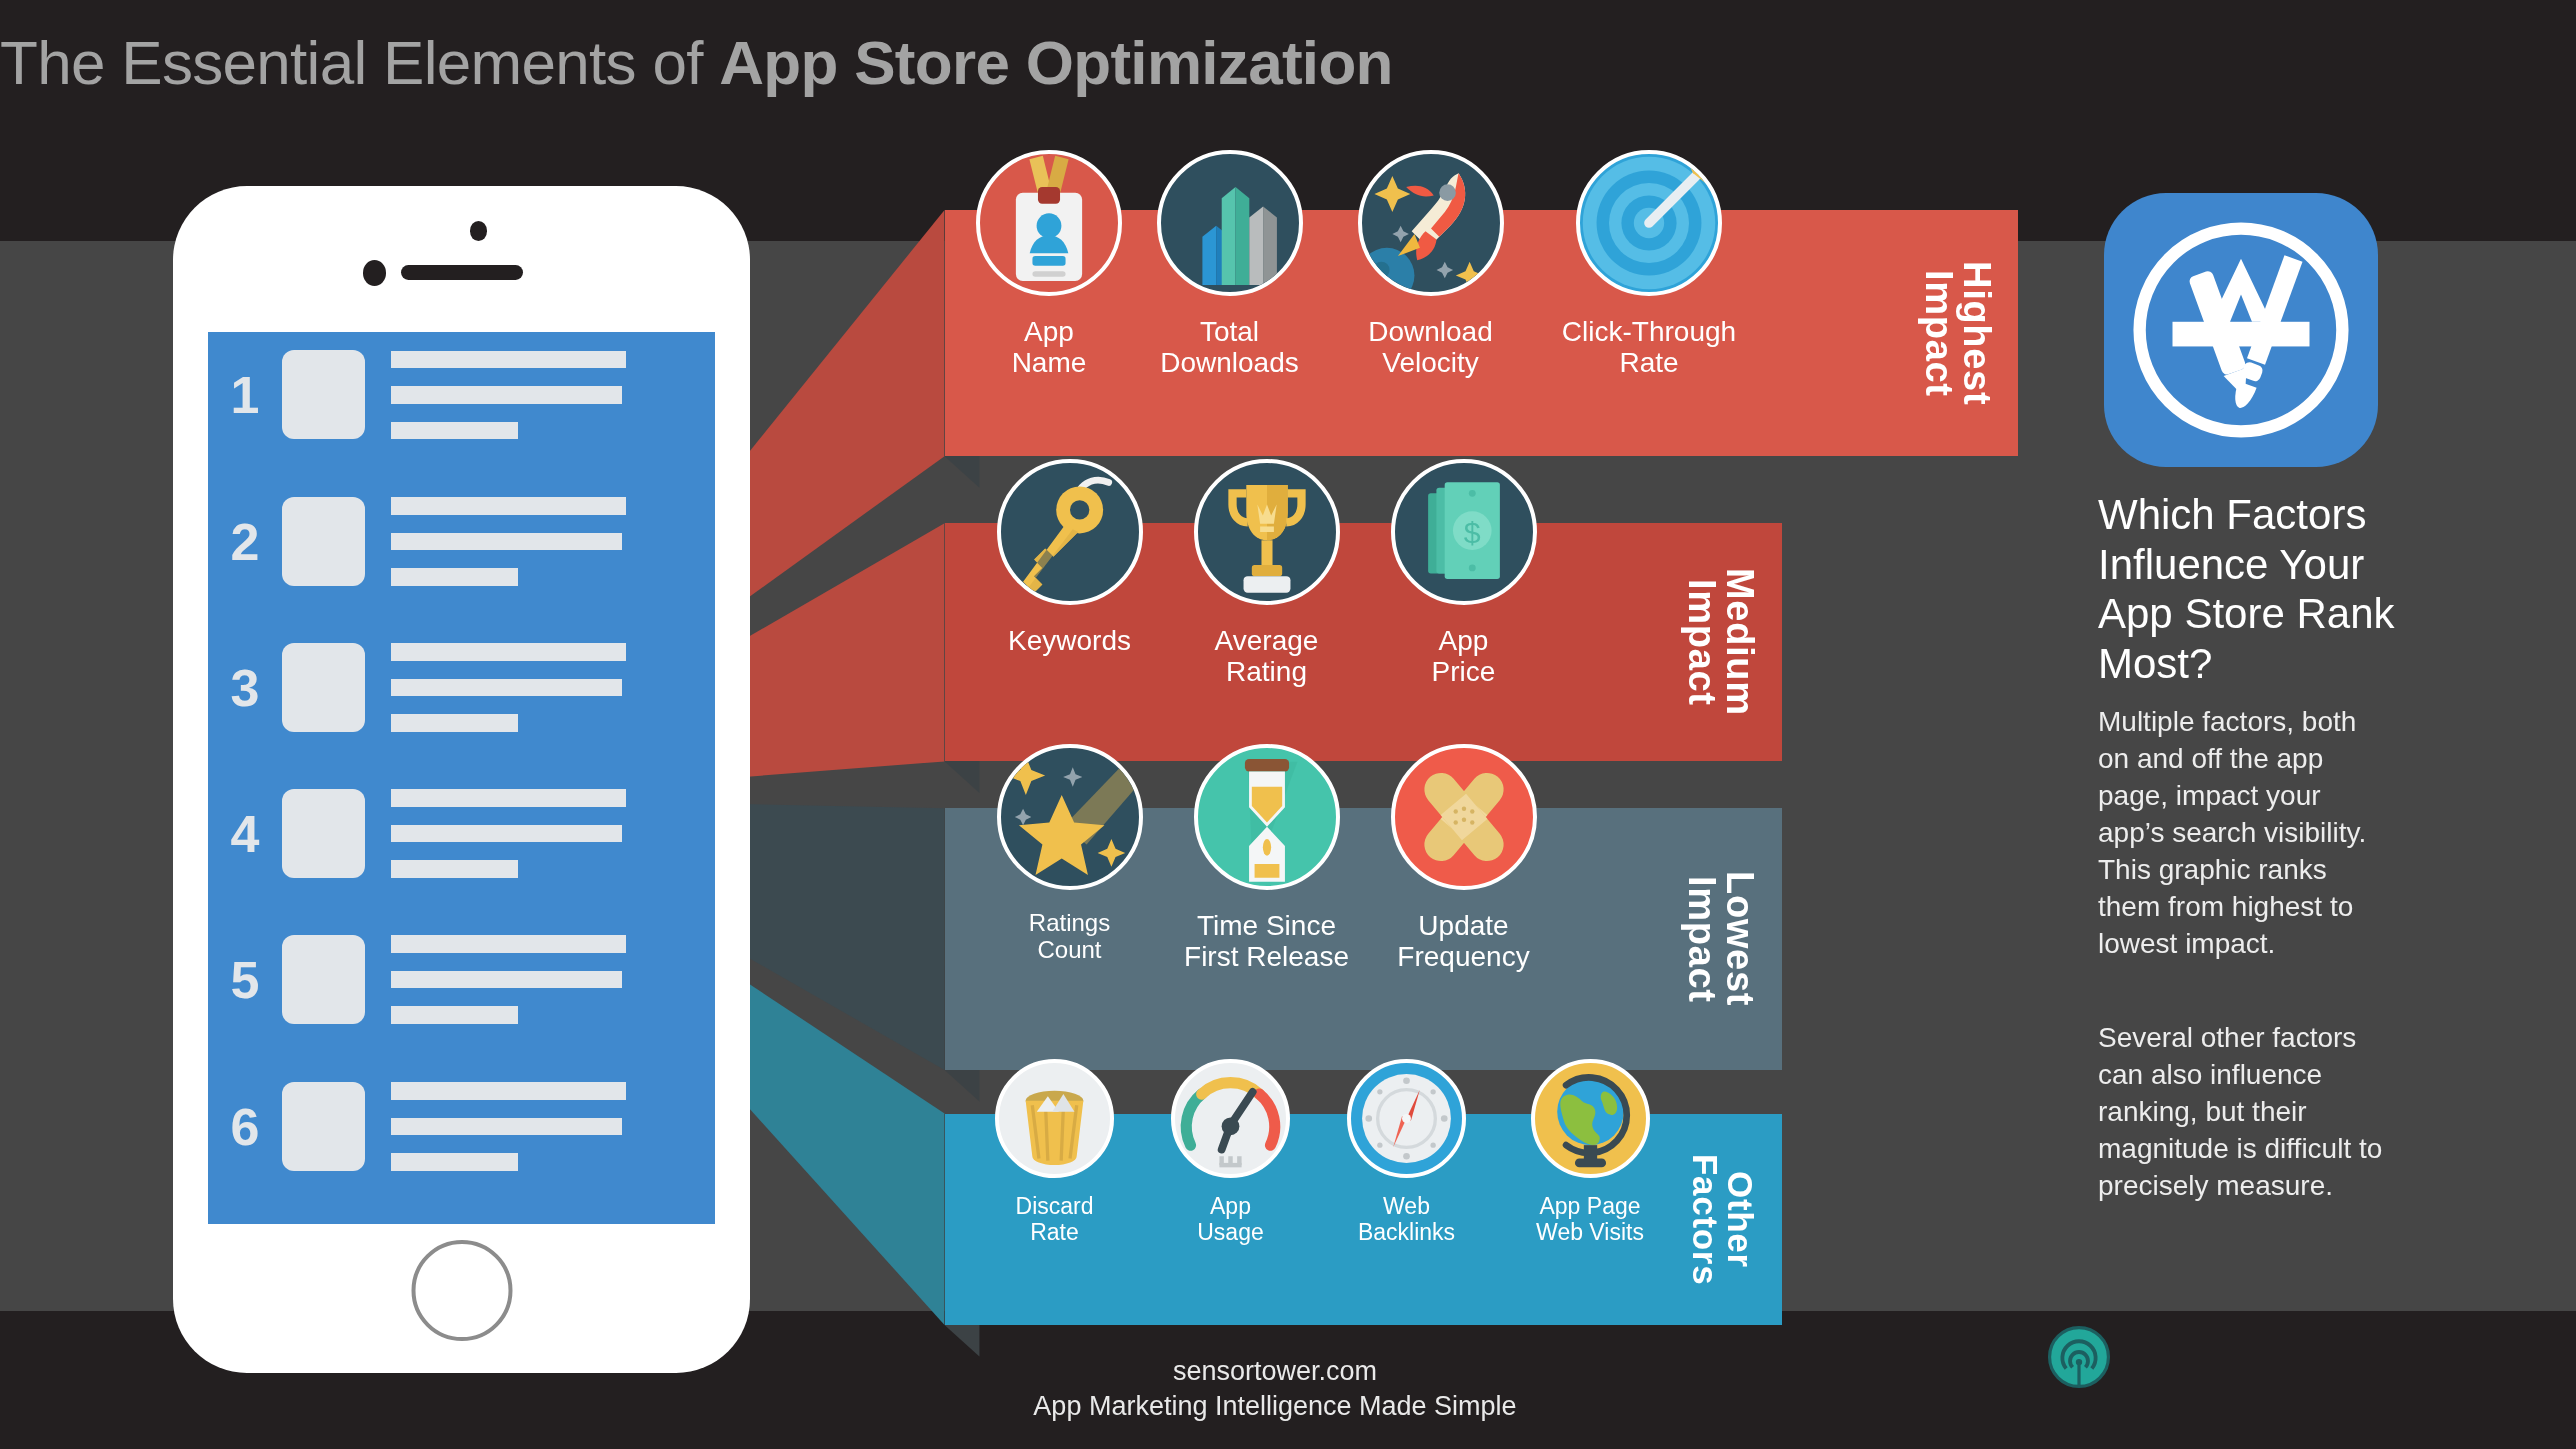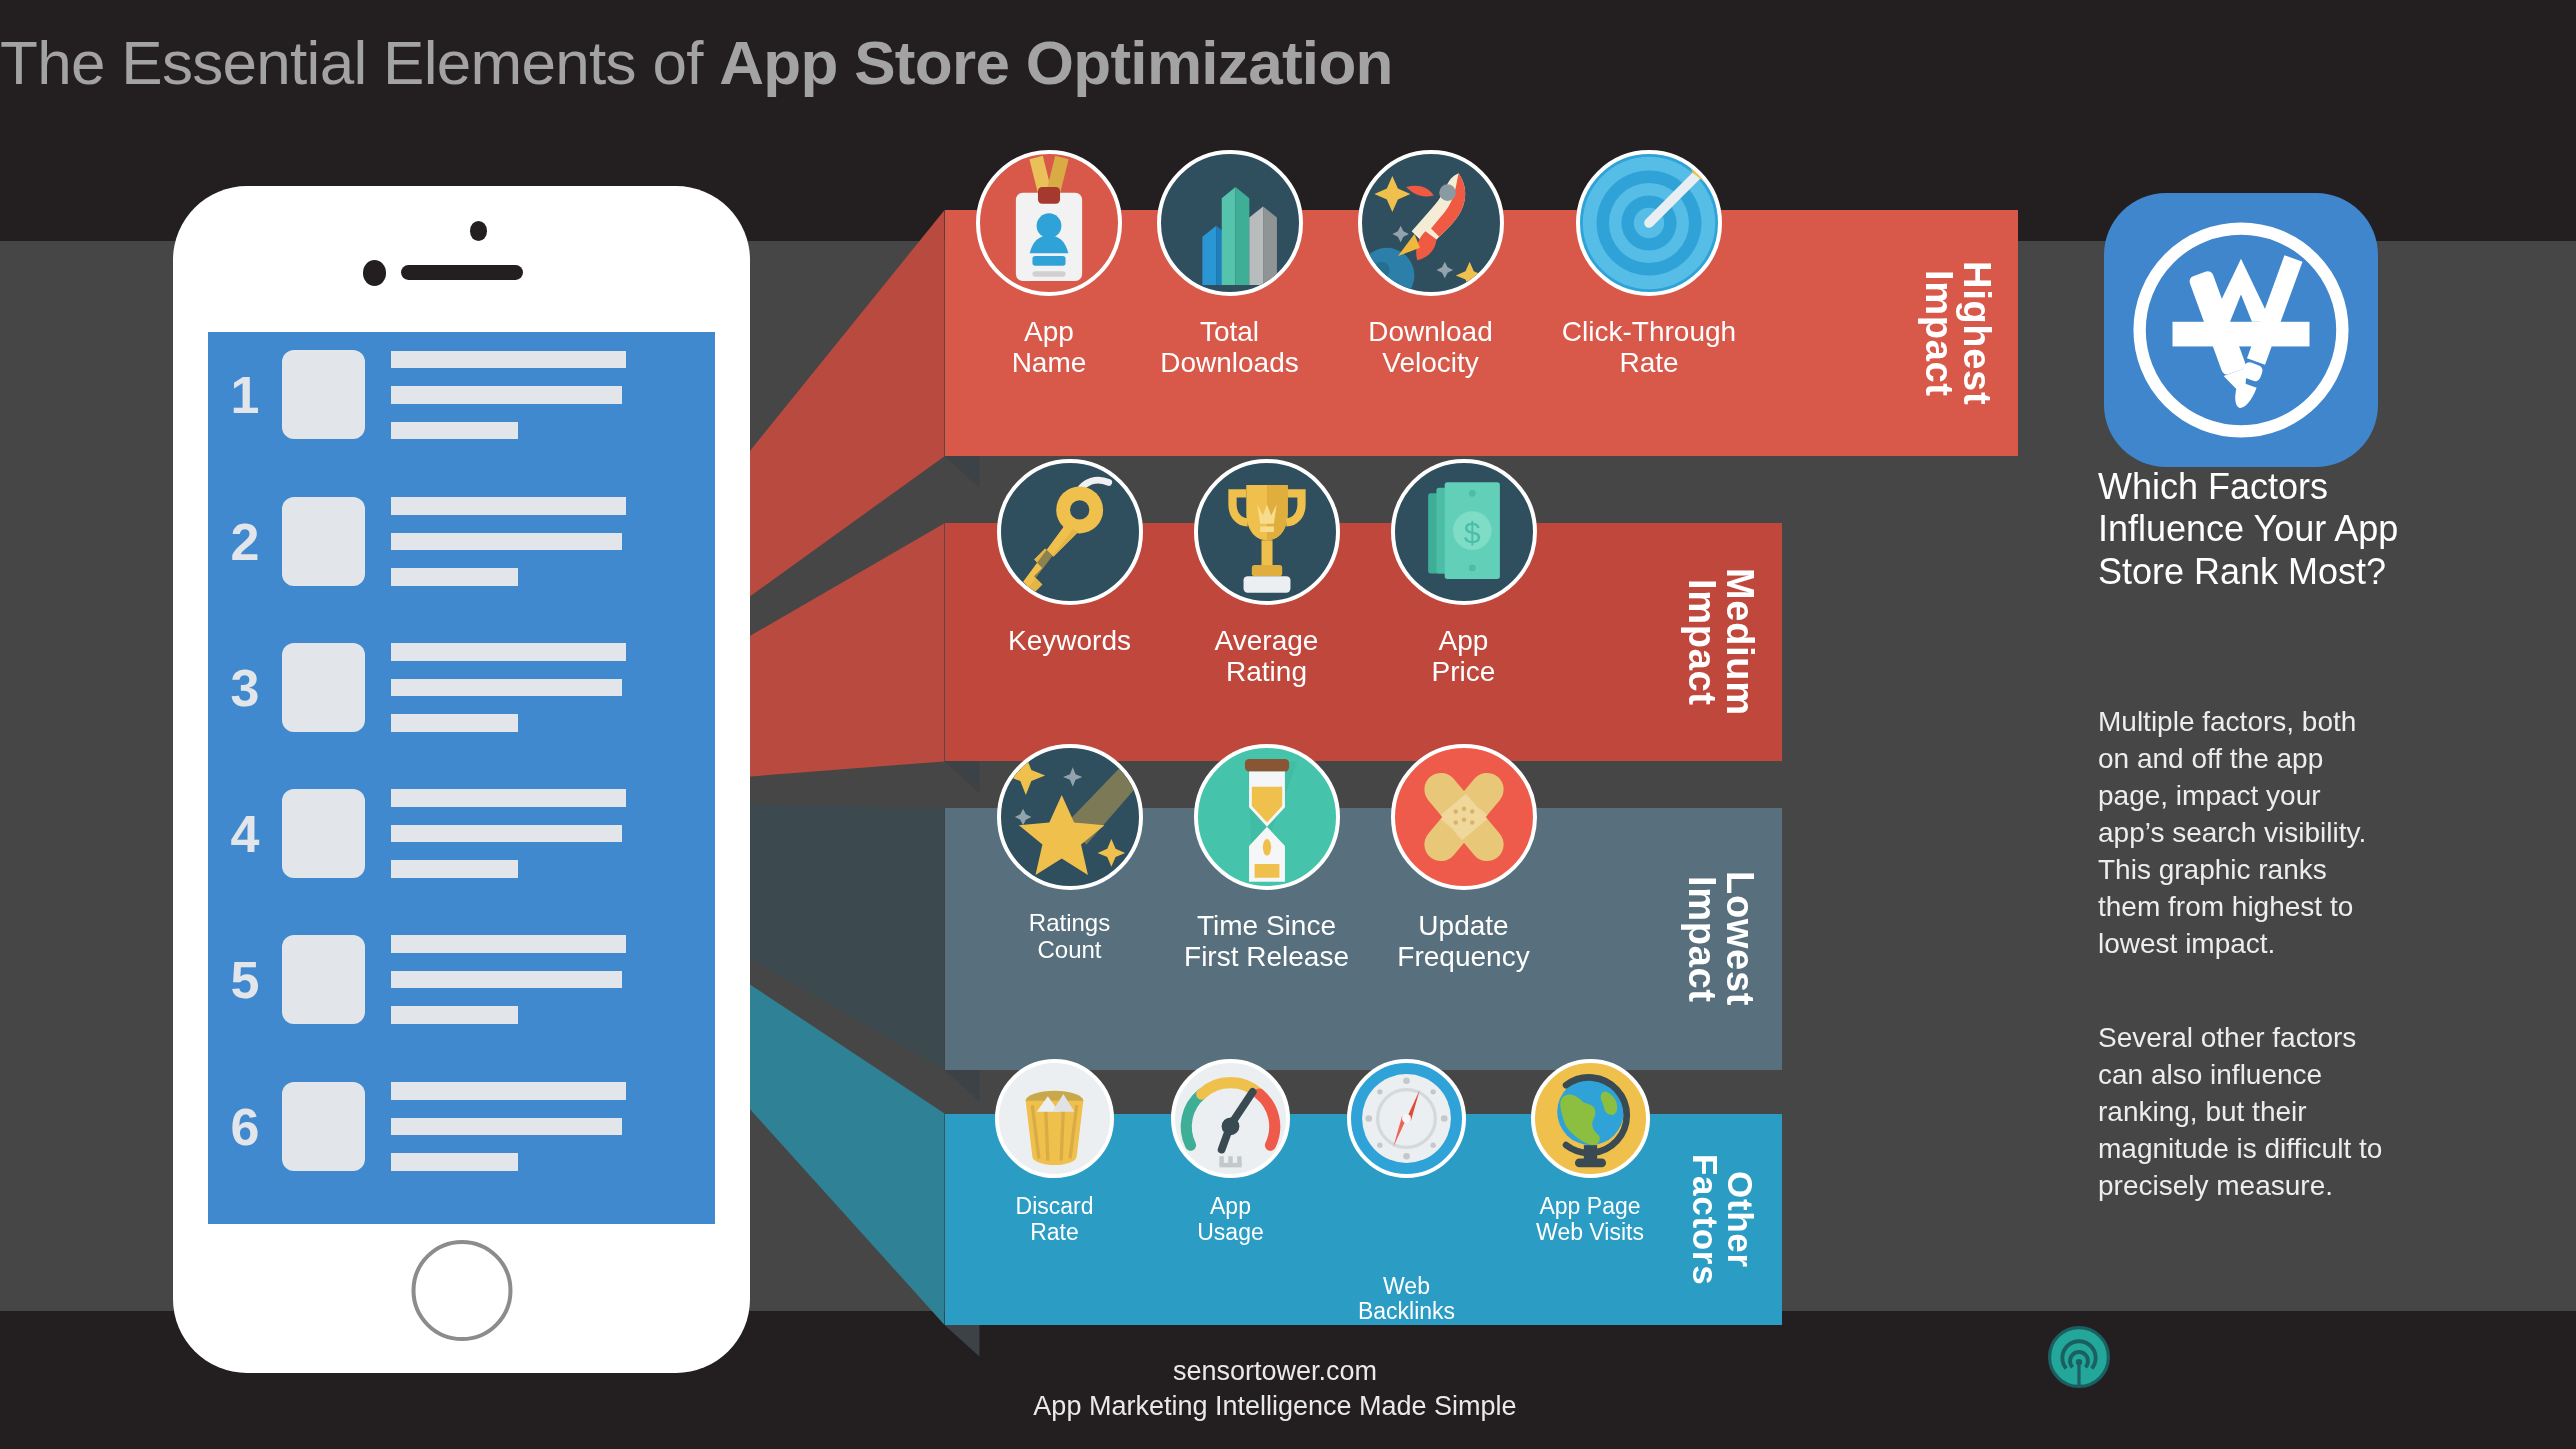--- a/index.html
+++ b/index.html
@@ -106,22 +106,22 @@
     background:#2f4f5e;
   }
 
   
   .appstore-icon {
     position:absolute; left:2104px; top:193px;
     width:274px; height:274px; border-radius:62px;
     background:#3f86cd;
   }
   .rtitle {
-    position:absolute; left:2098px; top:466px; width:315px;
-    font-size:36px; line-height:1.18; color:#ffffff; font-weight:400;
+    position:absolute; left:2098px; top:490px; width:315px;
+    font-size:42px; line-height:1.18; color:#ffffff; font-weight:400;
   }
   .rbody {
     position:absolute; left:2098px; top:704px; width:295px;
     font-size:28px; line-height:1.32; color:#ededed; font-weight:300;
     white-space:pre-line;
   }
   .rbody2 {
     position:absolute; left:2098px; top:1020px; width:295px;
     font-size:28px; line-height:1.32; color:#ededed; font-weight:300;
     white-space:pre-line;
@@ -450,21 +450,21 @@
               <rect x="40" y="84" width="4" height="8"></rect>
               <rect x="48" y="84" width="4" height="8"></rect>
               <rect x="56" y="84" width="4" height="8"></rect>
               <rect x="40" y="90" width="20" height="4"></rect>
             </g>
           </svg>
         </div>
         <div class="cname" style="font-size:23px; margin-top:16px;">App
 Usage</div>
       </div>
-      <div class="cell" style="width:176px;justify-content:space-between;">
+      <div class="cell" style="width:176px;">
         <div class="ico" style="width:119px;height:119px;background:#2fa3d8;">
           <svg viewBox="0 0 100 100" width="100%" height="100%">
             <circle cx="50" cy="50" r="40" fill="#eceff1"></circle>
             <circle cx="50" cy="50" r="26" fill="none" stroke="#d4d9dc" stroke-width="3"></circle>
             <polygon points="50,50 62,24 54,52" fill="#e04a3c"></polygon>
             <polygon points="50,50 38,76 46,48" fill="#ef6353"></polygon>
             <circle cx="50" cy="50" r="4" fill="#f4f6f7"></circle>
             <g fill="#c3c8cb">
               <circle cx="50" cy="16" r="3"></circle>
                 <circle cx="50" cy="84" r="3"></circle>

